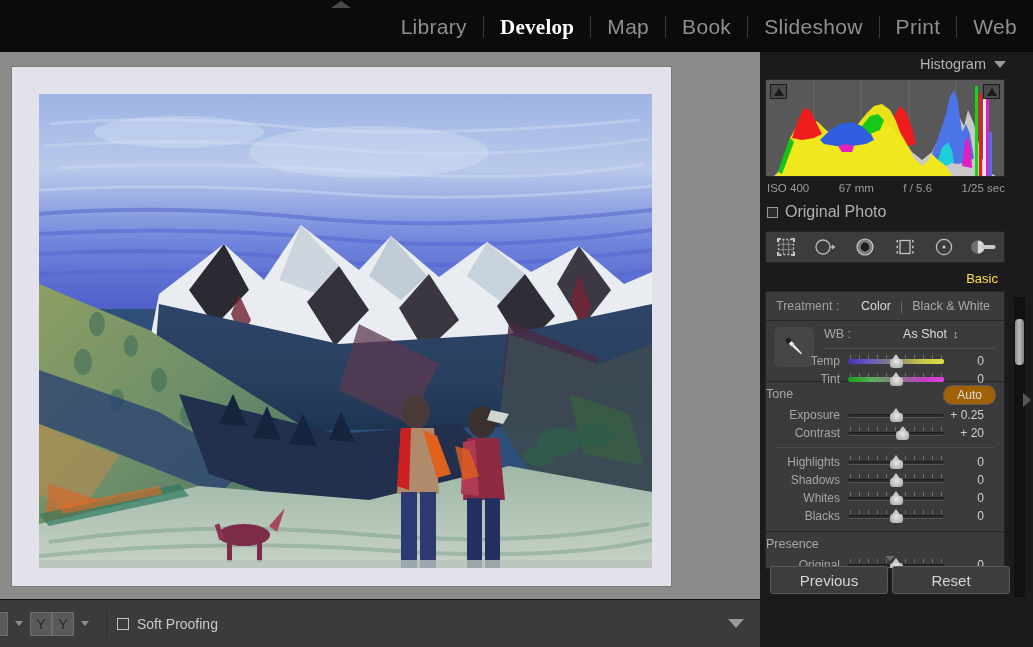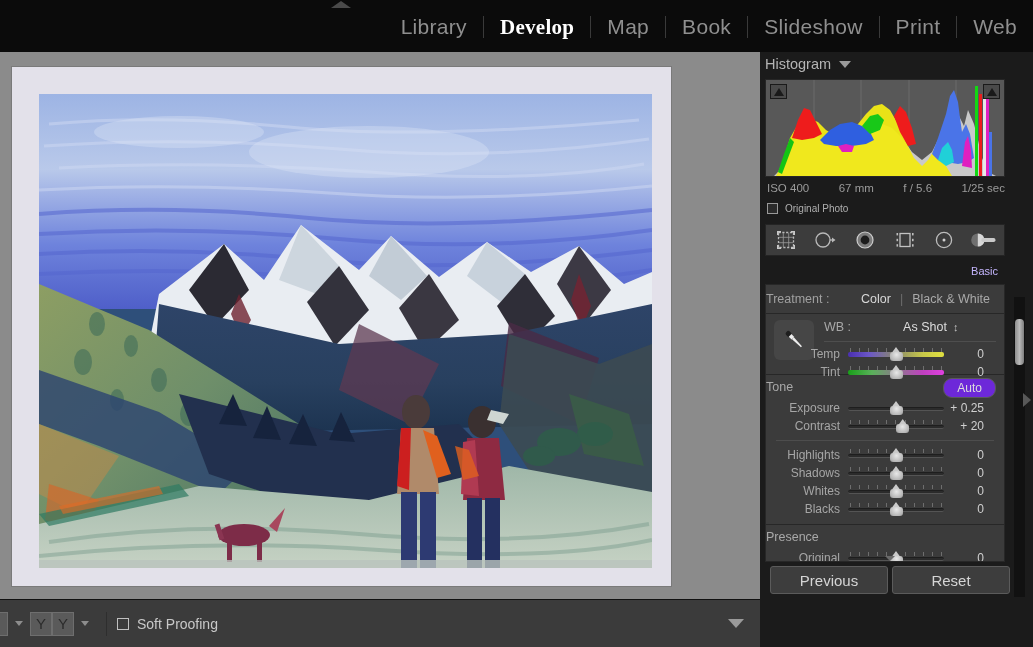--- a/index.html
+++ b/index.html
@@ -57,21 +57,21 @@
 
   
   .rightpanel {
     position: absolute; left: 760px; top: 0; width: 273px; height: 547px;
     background: #1b1b1b;
   }
   .panel-inner {
     position: absolute; left: 5px; top: 0; width: 245px; height: 547px;
   }
   .panel-head {
-    height: 24px; display: flex; align-items: center; 
+    height: 24px; display: flex; align-items: center; justify-content: flex-end;
     padding-right: 4px; color: #b4b4b4; font-size: 14.5px;
   }
   .panel-head .caret {
     margin-left: 8px; width: 0; height: 0;
     border-left: 6px solid transparent; border-right: 6px solid transparent;
     border-top: 7px solid #9a9a9a;
   }
 
   
   .histo-box {
@@ -91,46 +91,46 @@
     border-bottom: 8px solid #1a1a1a;
   }
   .exif {
     display: flex; justify-content: space-between;
     width: 238px; margin: 5px 0 0 2px;
     color: #9b9b9b; font-size: 11.5px;
   }
   .origrow {
     display: flex; align-items: center; gap: 7px;
     margin-top: 9px; padding-left: 2px;
-    color: #b0b0b0; font-size: 10px;
+    color: #b0b0b0; font-size: 16px;
   }
   .chk { width: 11px; height: 11px; border: 1px solid #999; background: #2a2a2a; }
 
   
   .toolstrip {
     margin-top: 10px; width: 240px; height: 32px;
     background: #3c3c3c; border: 1px solid #242424;
     display: flex; align-items: center; justify-content: space-around;
   }
   .tool { width: 30px; height: 24px; display:flex; align-items:center; justify-content:center; }
 
   
   .basic-head {
     height: 26px; display: flex; align-items: center; justify-content: flex-end;
-    padding-right: 4px; color: #c4b5fd; font-size: 11px; margin-top: 2px;
+    padding-right: 4px; color: #fde047; font-size: 13px; margin-top: 2px;
   }
   .section {
     width: 240px; background: #3b3b3b; border: 1px solid #272727;
     border-bottom: none;
   }
   .section.last { border-bottom: 1px solid #272727; }
   .treat-row {
     height: 28px; display: flex; align-items: center; font-size: 12.5px;
   }
-  .treat-label { color: #a0a0a0; width: 95px; }
+  .treat-label { color: #a0a0a0; padding-left: 10px; width: 95px; }
   .treat-opt { color: #d8d8d8; }
   .treat-opt.inactive { color: #a9a9a9; }
   .treat-div { color: #6c6c6c; padding: 0 9px; }
 
   .wb-block { position: relative; height: 60px; }
   .eyedrop { position: absolute; left: 8px; top: 6px; width: 40px; height: 40px;
              background: #464646; border-radius: 6px; display:flex; align-items:center; justify-content:center; }
   .wb-row { position: absolute; left: 58px; top: 6px; width: 172px;
             display: flex; align-items: center; font-size: 12.5px; }
   .wb-label { color: #a8a8a8; }
@@ -166,21 +166,21 @@
     background: radial-gradient(ellipse at 50% 30%, #e8e8e8 0%, #b6b6b6 70%, #8e8e8e 100%);
     border-radius: 3px;
   }
 
   .tone-head, .pres-head {
     position: relative; height: 24px; display: flex; align-items: center; justify-content: flex-start;
     color: #a8a8a8; font-size: 12.5px;
   }
   .auto-btn {
     position: absolute; right: 8px; top: 3px;
-    padding: 2px 13px; background: #6d28d9; border-radius: 9px;
+    padding: 2px 13px; background: #a16207; border-radius: 9px;
     color: #dcdcdc; font-size: 12px;
     border: 1px solid #5a5a5a;
   }
   .subdiv { height: 1px; background: #4d4d4d; margin: 5px 10px 5px 10px; }
   .spacer6 { height: 6px; }
 
   
   .btnrow {
     position: absolute; left: 5px; bottom: 5px; width: 240px;
     display: flex; gap: 4px;

